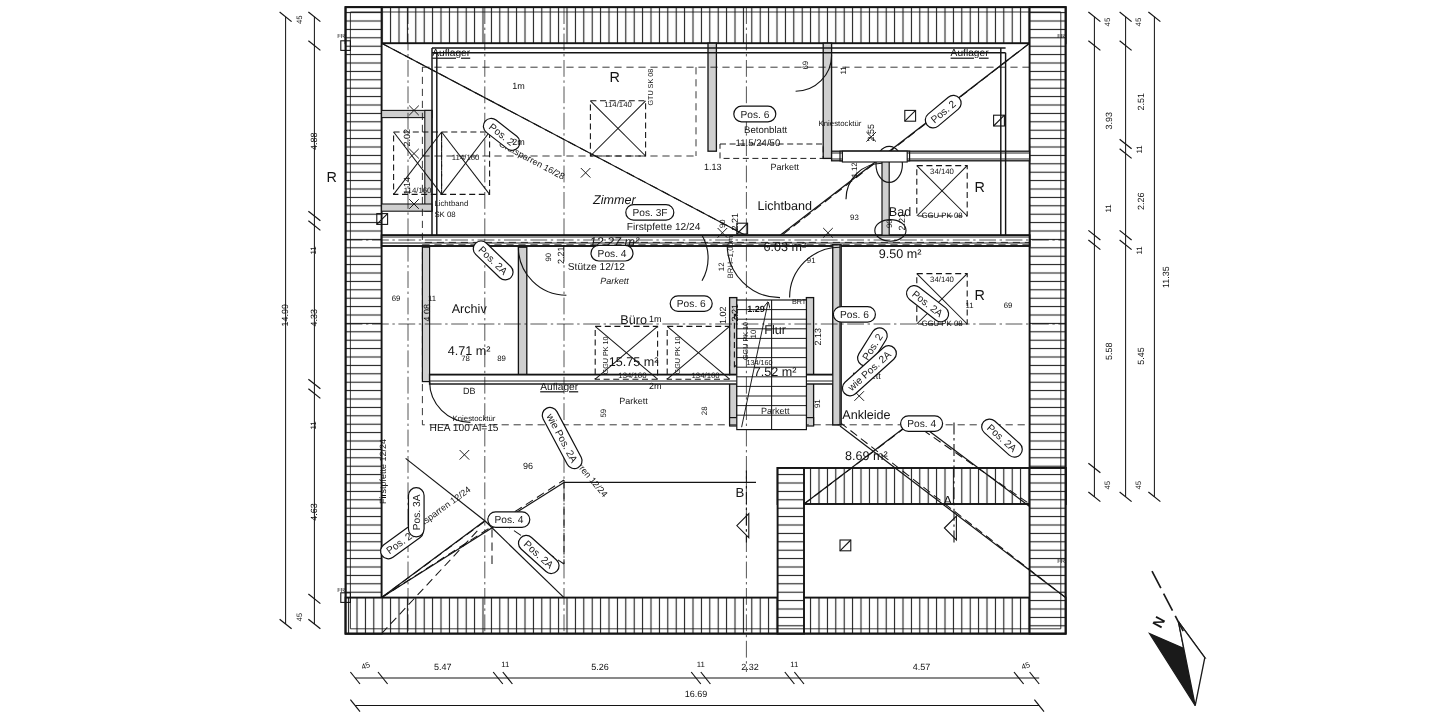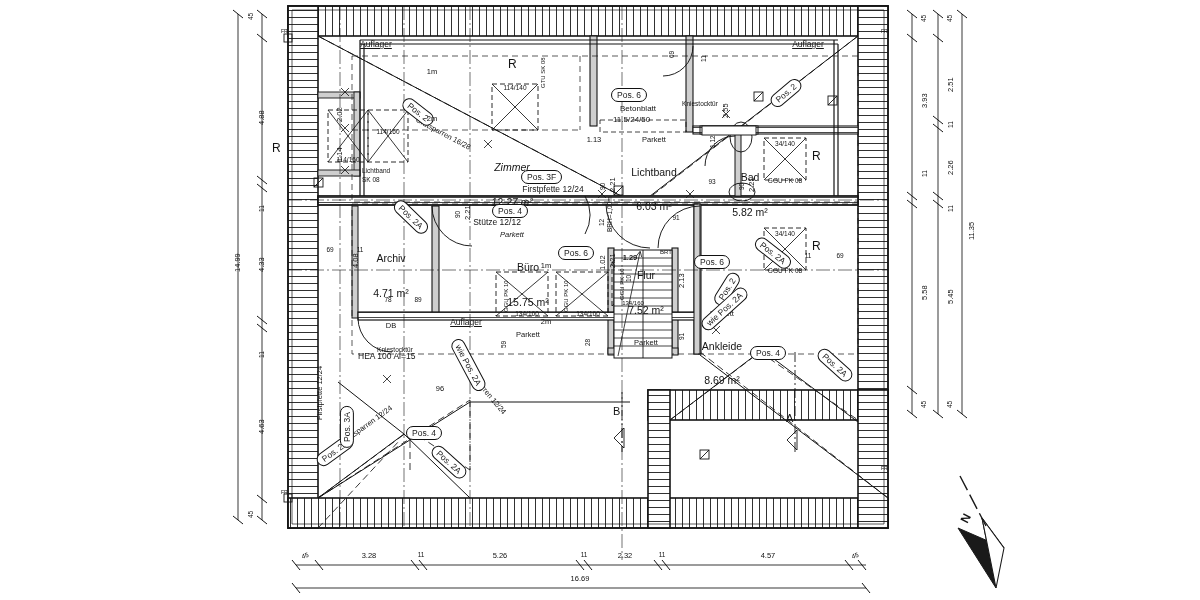--- a/index.html
+++ b/index.html
@@ -373,21 +373,21 @@
 </div>
 
 <div class="lbl room" style="left:654px;top:114px;">
   <div class="pk">Parkett</div>
   <div class="nm">Lichtband</div>
   <div class="ar">6.03 m²</div>
 </div>
 
 <div class="lbl room" style="left:750px;top:150px;">
   <div class="nm">Bad</div>
-  <div class="ar">5.82 m²</div>
+  <div class="ar">9.50 m²</div>
 </div>
 
 <div class="lbl room" style="left:391px;top:231px;">
   <div class="nm">Archiv</div>
   <div class="ar">4.71 m²</div>
   <div class="fl">DB</div>
 </div>
 
 <div class="lbl room" style="left:528px;top:240px;">
   <div class="nm">Büro</div>
@@ -479,21 +479,21 @@
 <div class="pill" style="left:492px;top:204px;">Pos. 4</div>
 <div class="pill" style="left:406px;top:426px;">Pos. 4</div>
 <div class="pill" style="left:750px;top:346px;">Pos. 4</div>
 <div class="pill" style="left:760px;top:352px;opacity:0;">Pos. 4</div>
 
 <div class="pill" style="left:611px;top:88px;">Pos. 6</div>
 <div class="pill" style="left:558px;top:246px;">Pos. 6</div>
 <div class="pill" style="left:694px;top:255px;">Pos. 6</div>
 
 <div class="lbl dim sm c" style="left:305px;top:552px;transform:translateX(-50%) rotate(-20deg);">45</div>
-<div class="lbl dim c" style="left:369px;top:552px;">3.28</div>
+<div class="lbl dim c" style="left:369px;top:552px;">5.47</div>
 <div class="lbl dim sm c" style="left:421px;top:551px;">11</div>
 <div class="lbl dim c" style="left:500px;top:552px;">5.26</div>
 <div class="lbl dim sm c" style="left:584px;top:551px;">11</div>
 <div class="lbl dim c" style="left:625px;top:552px;">2.32</div>
 <div class="lbl dim sm c" style="left:662px;top:551px;">11</div>
 <div class="lbl dim c" style="left:768px;top:552px;">4.57</div>
 <div class="lbl dim sm c" style="left:855px;top:552px;transform:translateX(-50%) rotate(-20deg);">45</div>
 <div class="lbl dim c" style="left:580px;top:575px;">16.69</div>
 
 <div class="lbl dim sm" style="left:247px;top:20px;transform:rotate(-90deg);transform-origin:0 0;">45</div>

